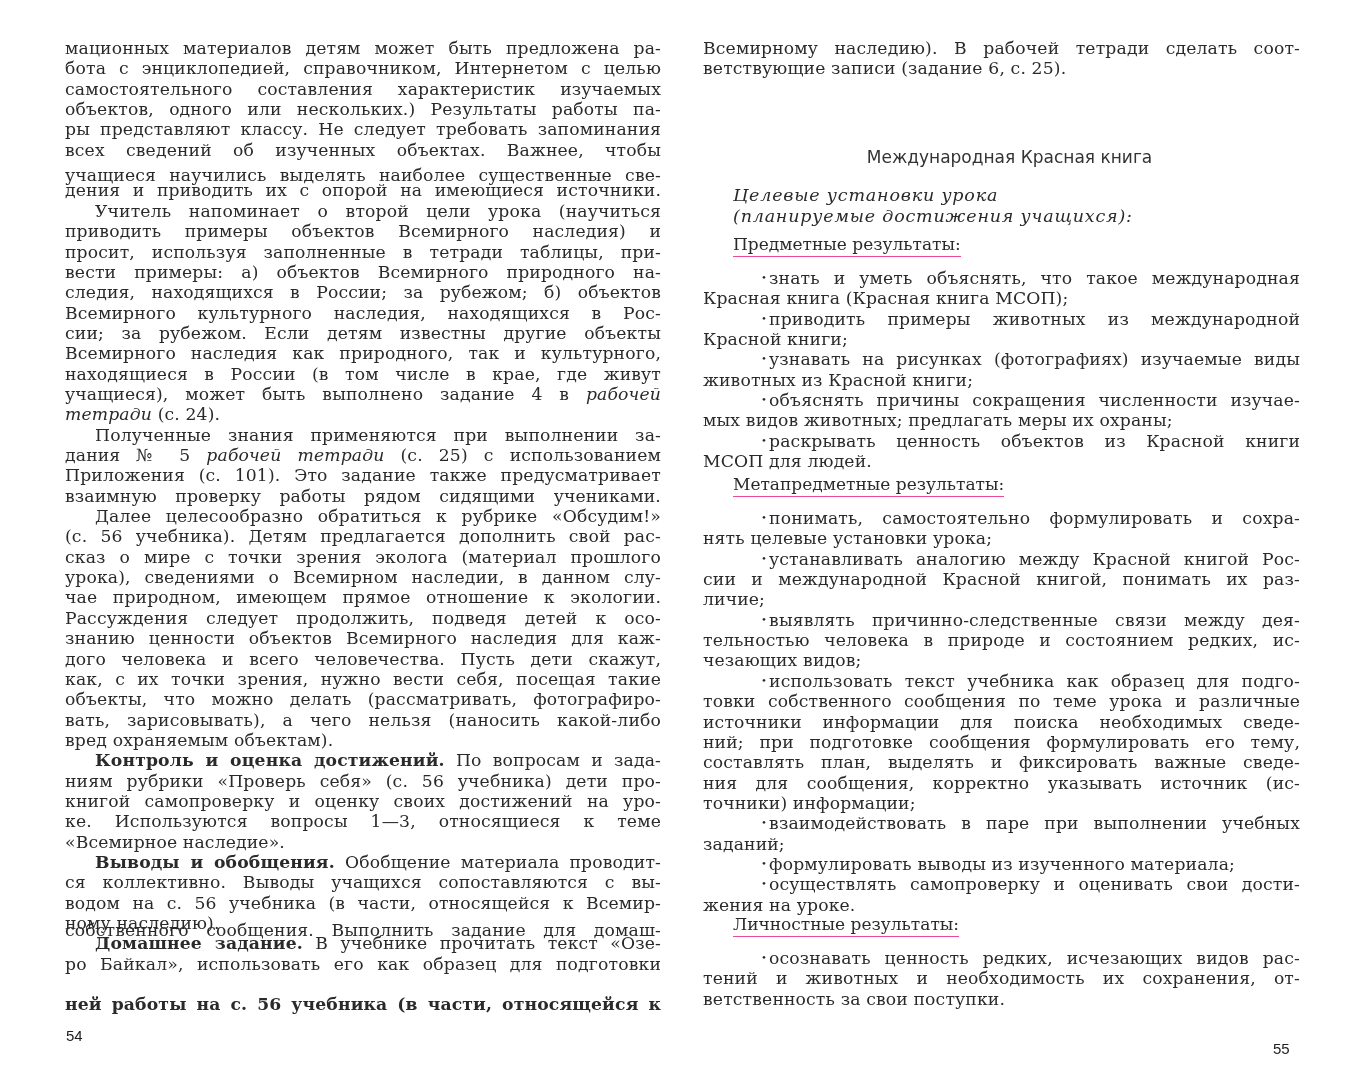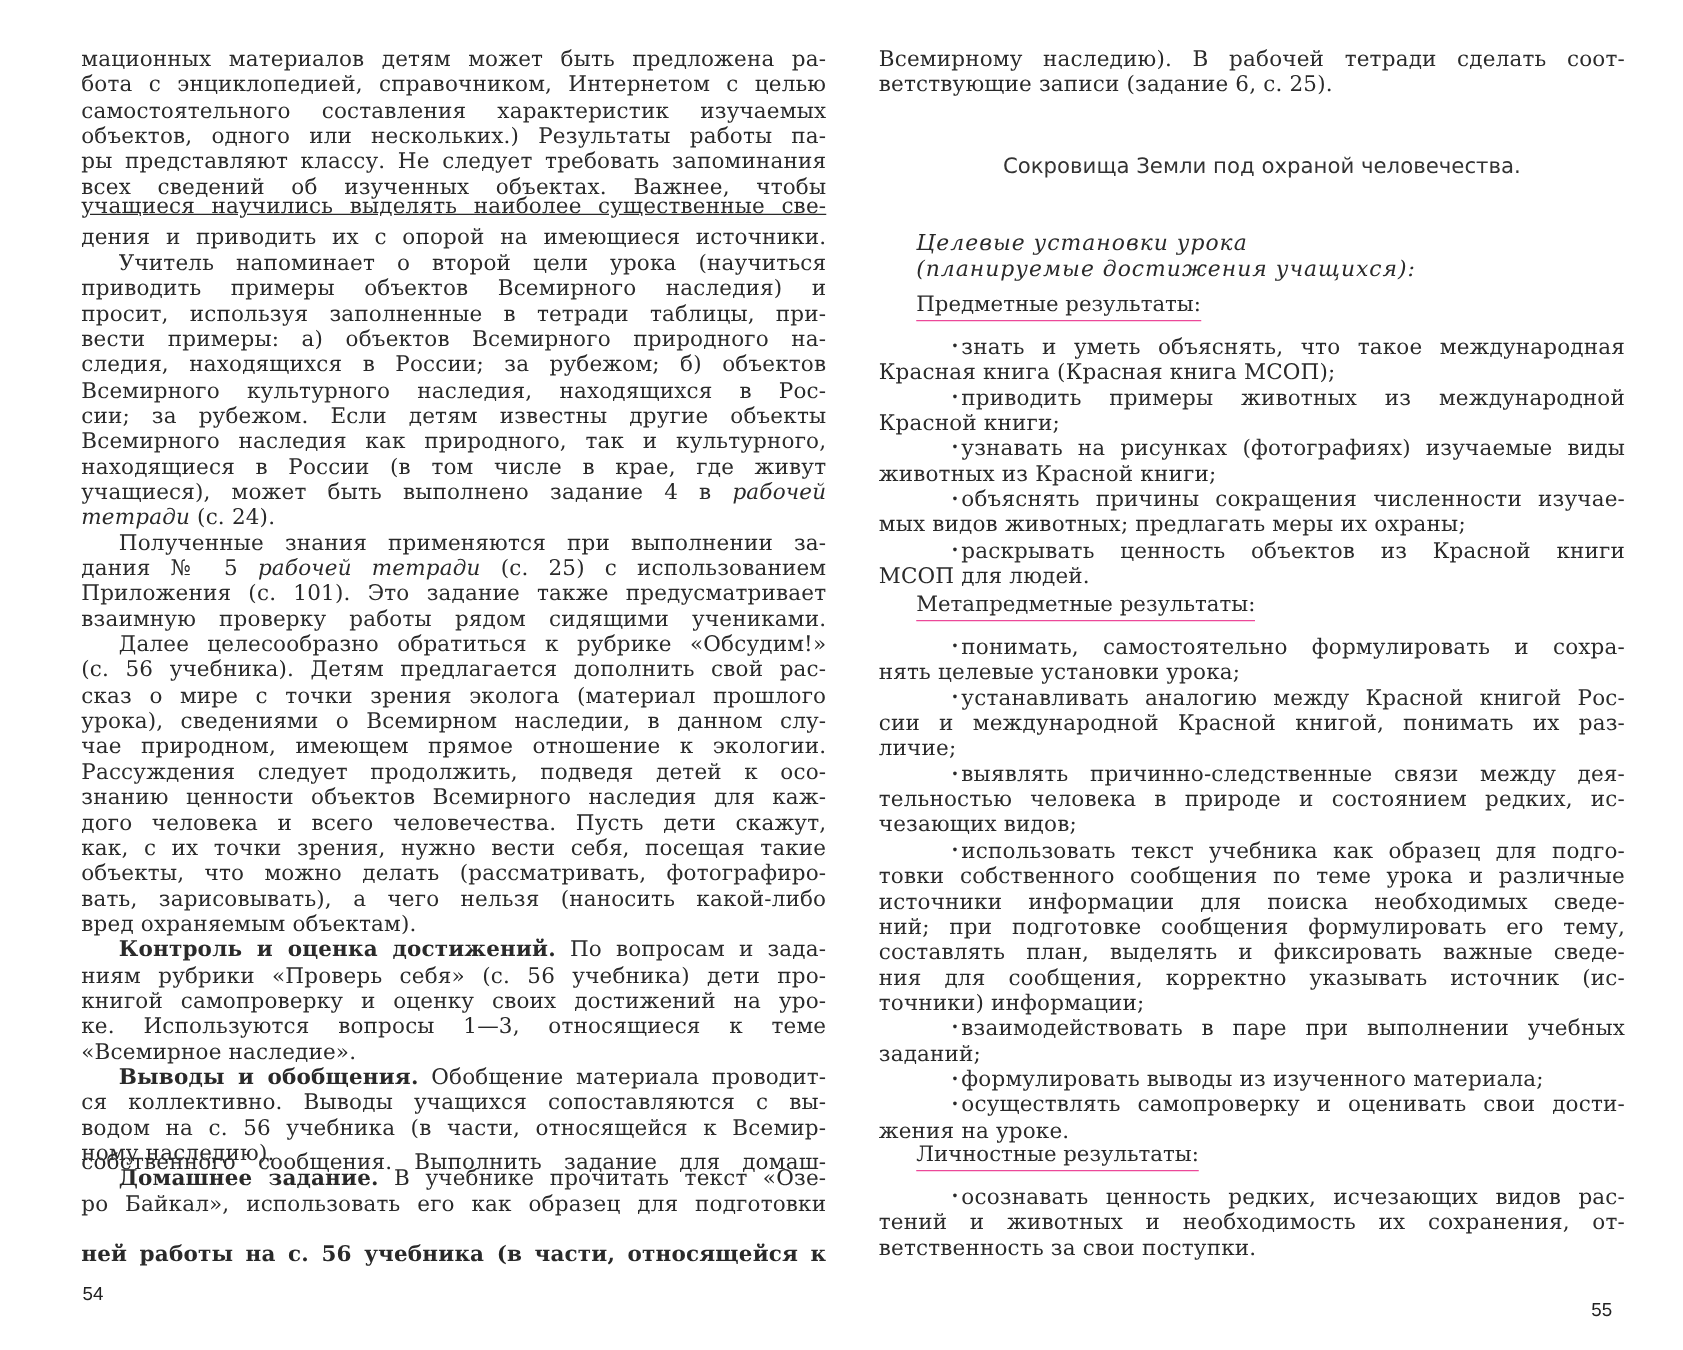--- a/index.html
+++ b/index.html
@@ -38,21 +38,21 @@
 <body>
 
 <div class="page page-left">
   <div id="left-lines">
       <div class="line just" style="left: 65px; width: 596px; top: 38px;"><span>мационных материалов детям может быть предложена ра-</span></div>
       <div class="line just" style="left: 65px; width: 596px; top: 58.35px;"><span>бота с энциклопедией, справочником, Интернетом с целью</span></div>
       <div class="line just" style="left: 65px; width: 596px; top: 78.7px;"><span>самостоятельного составления характеристик изучаемых</span></div>
       <div class="line just" style="left: 65px; width: 596px; top: 99.05px;"><span>объектов, одного или нескольких.) Результаты работы па-</span></div>
       <div class="line just" style="left: 65px; width: 596px; top: 119.4px;"><span>ры представляют классу. Не следует требовать запоминания</span></div>
       <div class="line just" style="left: 65px; width: 596px; top: 139.75px;"><span>всех сведений об изученных объектах. Важнее, чтобы</span></div>
-      <div class="line just" style="left: 65px; width: 596px; top: 155px; text-decoration: underline;"><span>учащиеся научились выделять наиболее существенные све-</span></div>
+      <div class="line just" style="left: 65px; width: 596px; top: 165px;"><span>учащиеся научились выделять наиболее существенные све-</span></div>
       <div class="line just" style="left: 65px; width: 596px; top: 180.45px;"><span>дения и приводить их с опорой на имеющиеся источники.</span></div>
       <div class="line just" style="left: 95px; width: 566px; top: 200.8px;"><span>Учитель напоминает о второй цели урока (научиться</span></div>
       <div class="line just" style="left: 65px; width: 596px; top: 221.15px;"><span>приводить примеры объектов Всемирного наследия) и</span></div>
       <div class="line just" style="left: 65px; width: 596px; top: 241.5px;"><span>просит, используя заполненные в тетради таблицы, при-</span></div>
       <div class="line just" style="left: 65px; width: 596px; top: 261.85px;"><span>вести примеры: а) объектов Всемирного природного на-</span></div>
       <div class="line just" style="left: 65px; width: 596px; top: 282.2px;"><span>следия, находящихся в России; за рубежом; б) объектов</span></div>
       <div class="line just" style="left: 65px; width: 596px; top: 302.55px;"><span>Всемирного культурного наследия, находящихся в Рос-</span></div>
       <div class="line just" style="left: 65px; width: 596px; top: 322.9px;"><span>сии; за рубежом. Если детям известны другие объекты</span></div>
       <div class="line just" style="left: 65px; width: 596px; top: 343.25px;"><span>Всемирного наследия как природного, так и культурного,</span></div>
       <div class="line just" style="left: 65px; width: 596px; top: 363.6px;"><span>находящиеся в России (в том числе в крае, где живут</span></div>
@@ -90,21 +90,21 @@
     </div>
   <div class="pagenum" style="left:66px; top:1027px;">54</div>
 </div>
 
 <div class="page page-right">
   <div id="right-intro">
       <div class="line just" style="left: 30px; width: 597px; top: 38px;"><span>Всемирному наследию). В рабочей тетради сделать соот-</span></div>
       <div class="line" style="left: 30px; width: 597px; top: 58.35px;"><span>ветствующие записи (задание 6, с. 25).</span></div>
     </div>
 
-  <div class="heading-sans" style="left:0; width:673px; top:122px;">Сокровища Земли под охраной человечества.</div>
+  <div class="heading-sans" style="left:0; width:673px; top:146px;">Международная Красная книга</div>
 
   <div class="sub-it" style="left:60px; top:185px;">Целевые установки урока</div>
   <div class="sub-it" style="left:60px; top:206px;">(планируемые достижения учащихся):</div>
 
   <div id="right-sections">
       <div class="section" style="left: 60px; top: 234px;">Предметные результаты:</div>
       <div class="line just" style="left: 88px; width: 539px; top: 268px;"><span class="bullet">•</span><span>знать и уметь объяснять, что такое международная</span></div>
       <div class="line" style="left: 30px; width: 597px; top: 288.35px;"><span>Красная книга (Красная книга МСОП);</span></div>
       <div class="line just" style="left: 88px; width: 539px; top: 308.7px;"><span class="bullet">•</span><span>приводить примеры животных из международной</span></div>
       <div class="line" style="left: 30px; width: 597px; top: 329.05px;"><span>Красной книги;</span></div>

